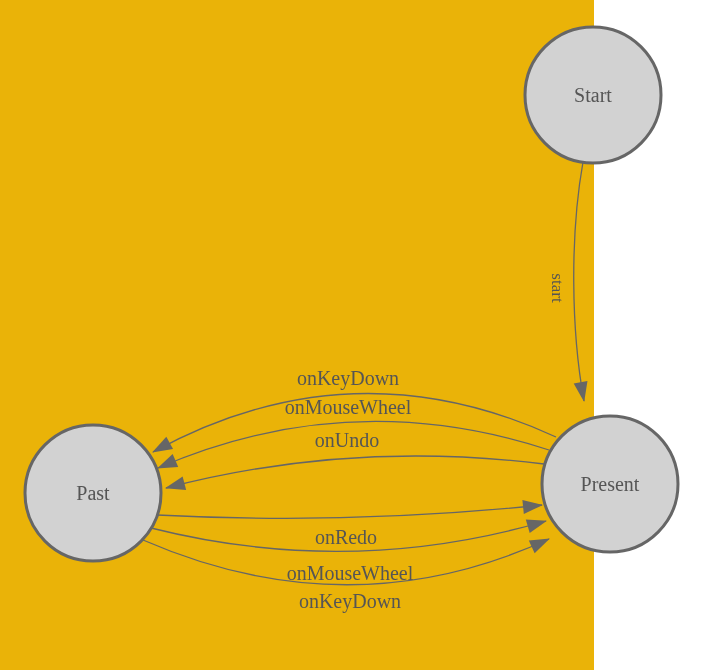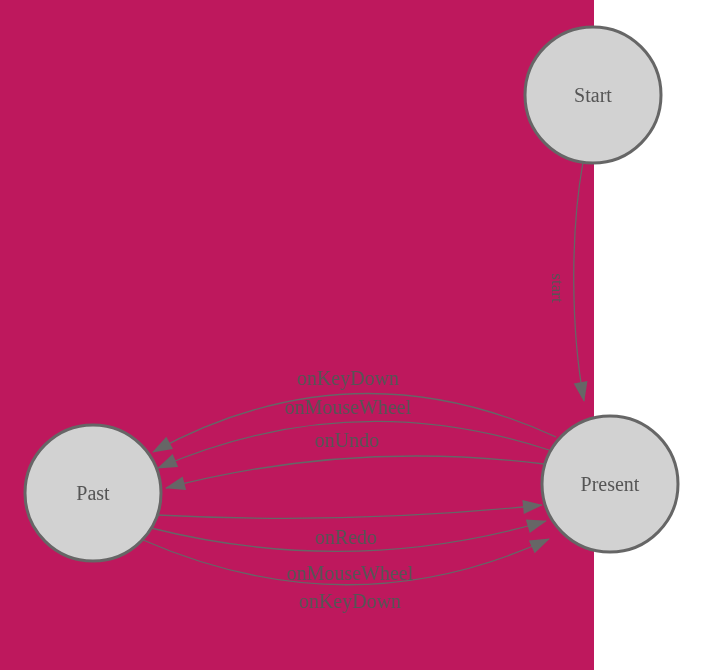--- a/index.html
+++ b/index.html
@@ -7,21 +7,21 @@
     padding: 0;
     background: #ffffff;
     width: 721px;
     height: 670px;
     overflow: hidden;
   }
   .diagram-stage {
     position: relative;
     width: 594px;
     height: 670px;
-    background: #be185d;
+    background: #eab308;
   }
   svg {
     display: block;
     font-family: "Liberation Serif", "DejaVu Serif", serif;
   }
   .state-circle {
     stroke-width: 3px;
     cursor: move;
   }
   .edge-path {

